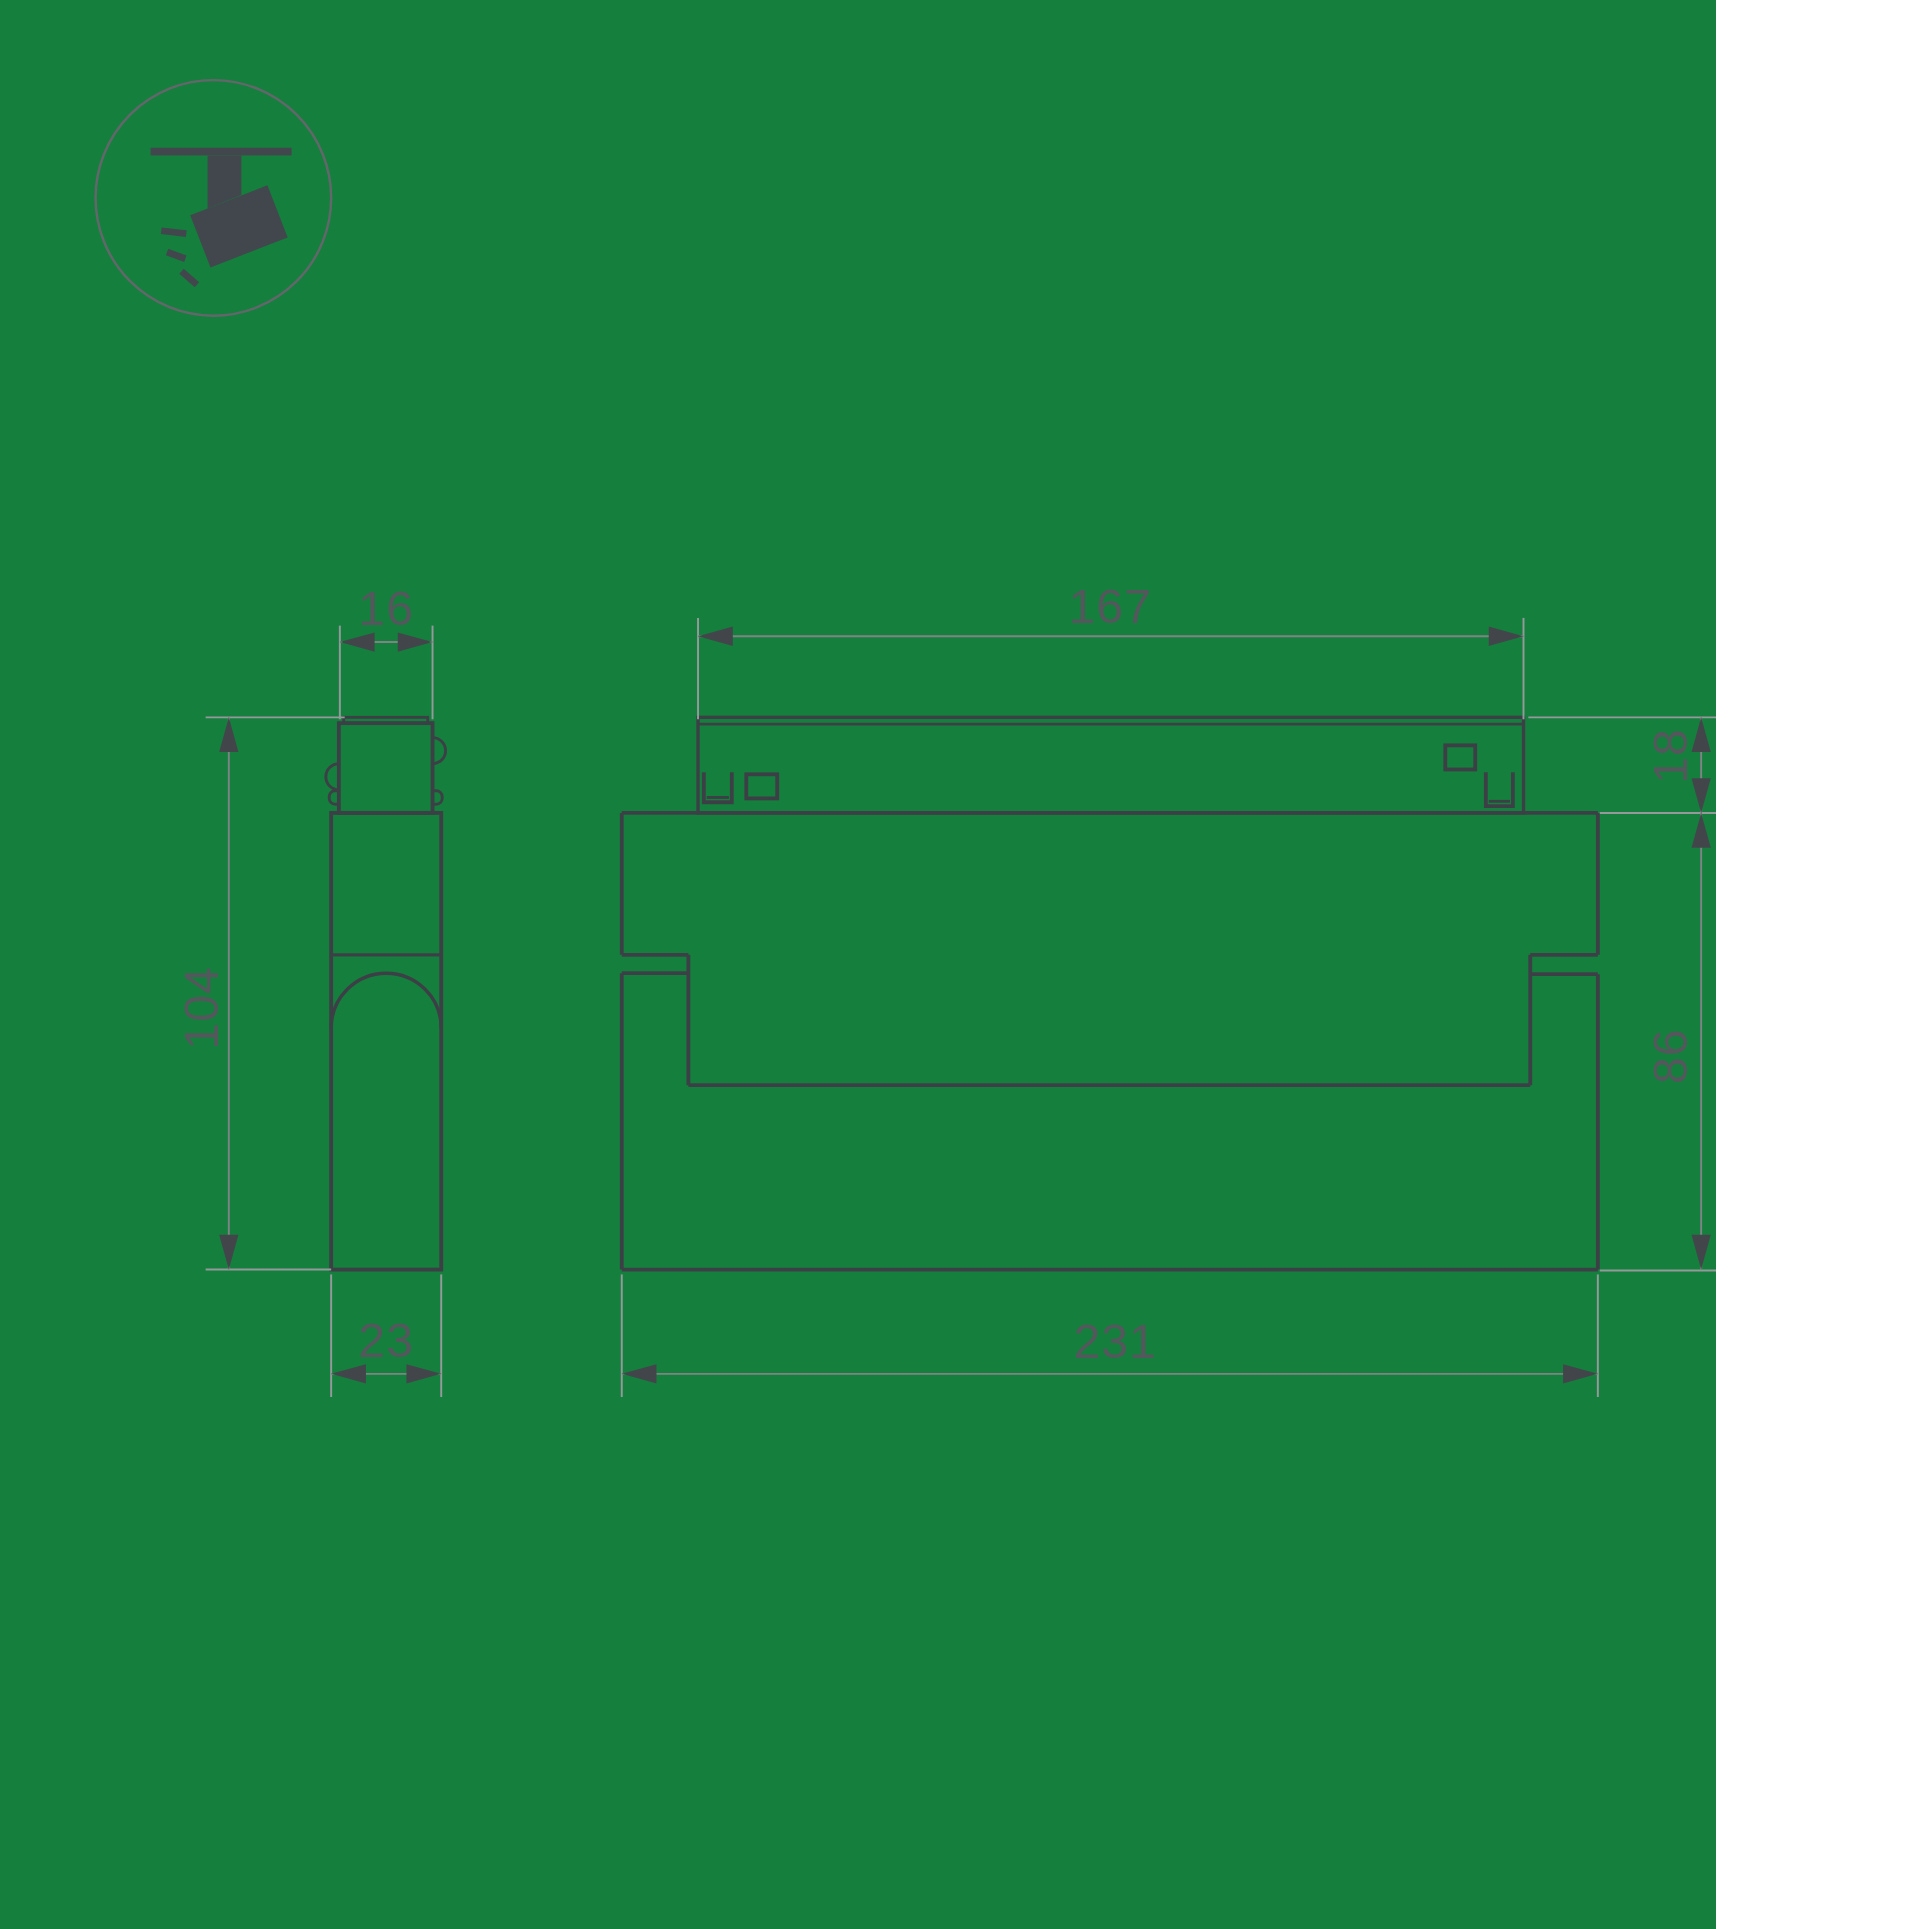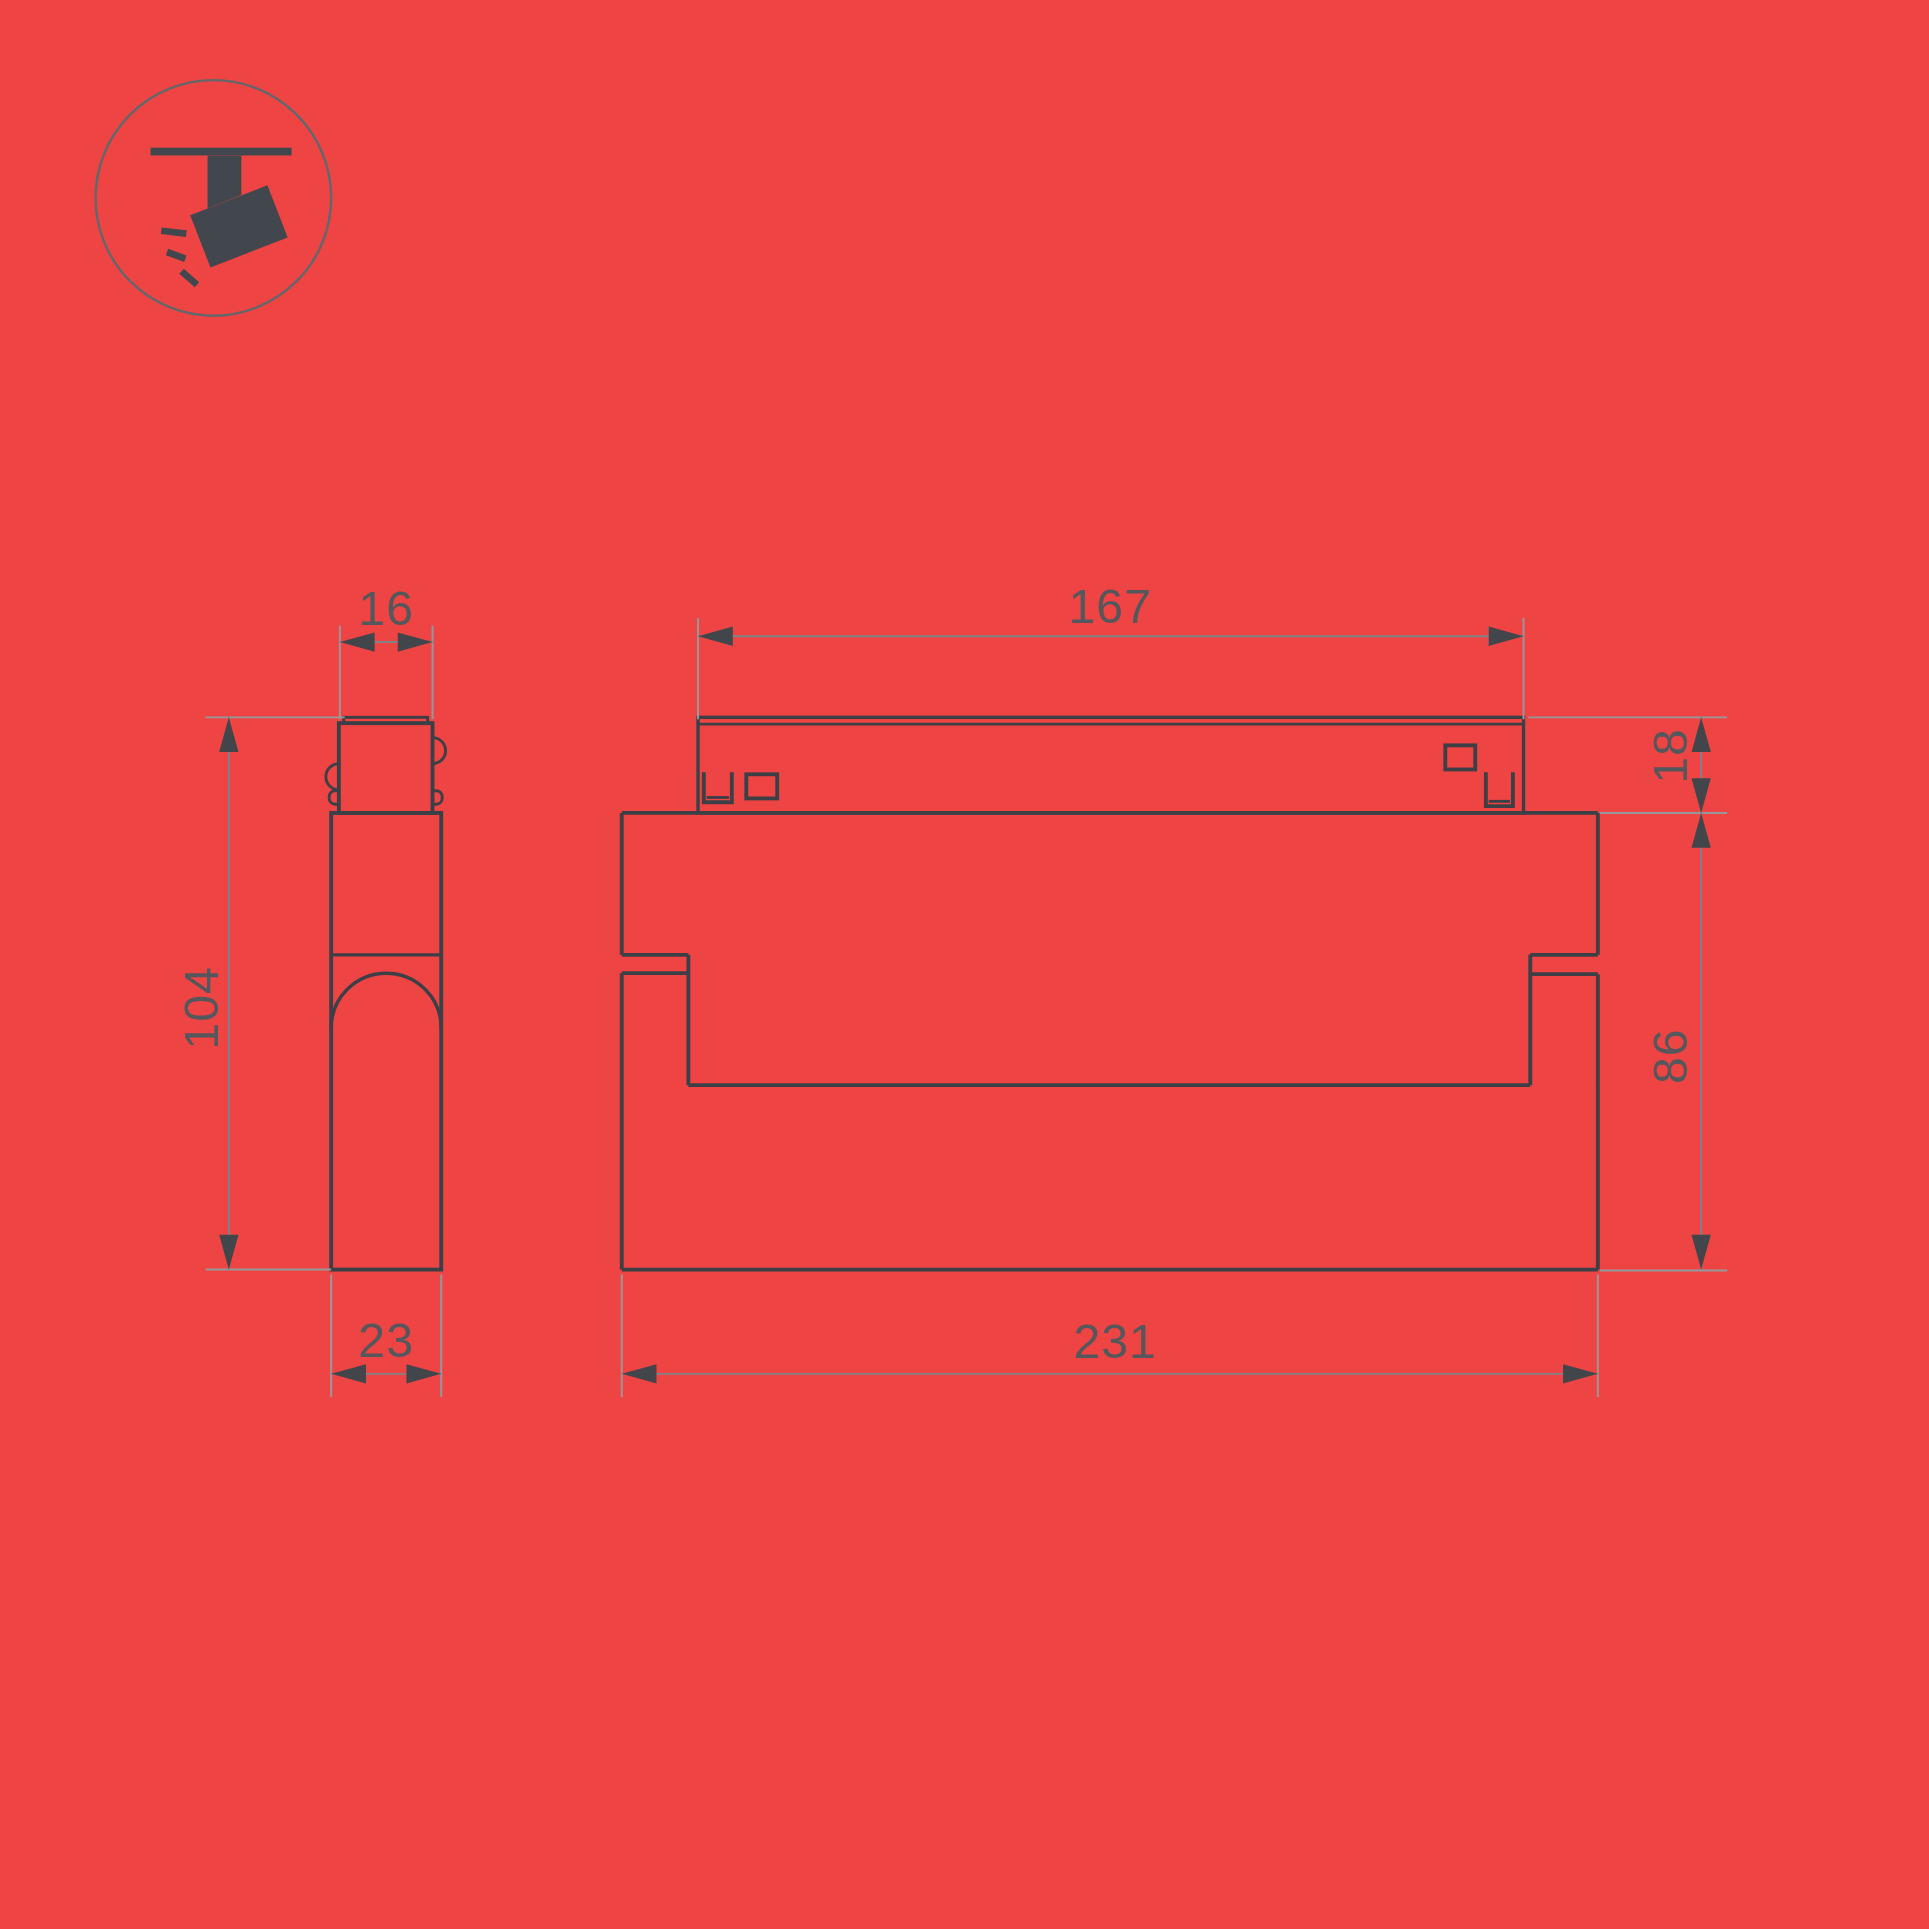--- a/index.html
+++ b/index.html
@@ -1,16 +1,16 @@
 <!DOCTYPE html>
 <html><head>
 <meta charset="utf-8">
 <style>
   html,body{margin:0;padding:0;background:#ffffff;}
-  .canvas{position:relative;width:1929px;height:1929px;background:#ef4444;overflow:hidden;}
+  .canvas{position:relative;width:1716px;height:1929px;background:#15803d;overflow:hidden;}
   svg{display:block;}
   text{font-family:"Liberation Sans",sans-serif;font-size:50px;font-weight:300;letter-spacing:1px;}
 </style>
 </head>
 <body>
 
 <div class="canvas">
 <svg width="1929" height="1929" viewBox="0 0 1998 1998" xmlns="http://www.w3.org/2000/svg">
 
   <g>

